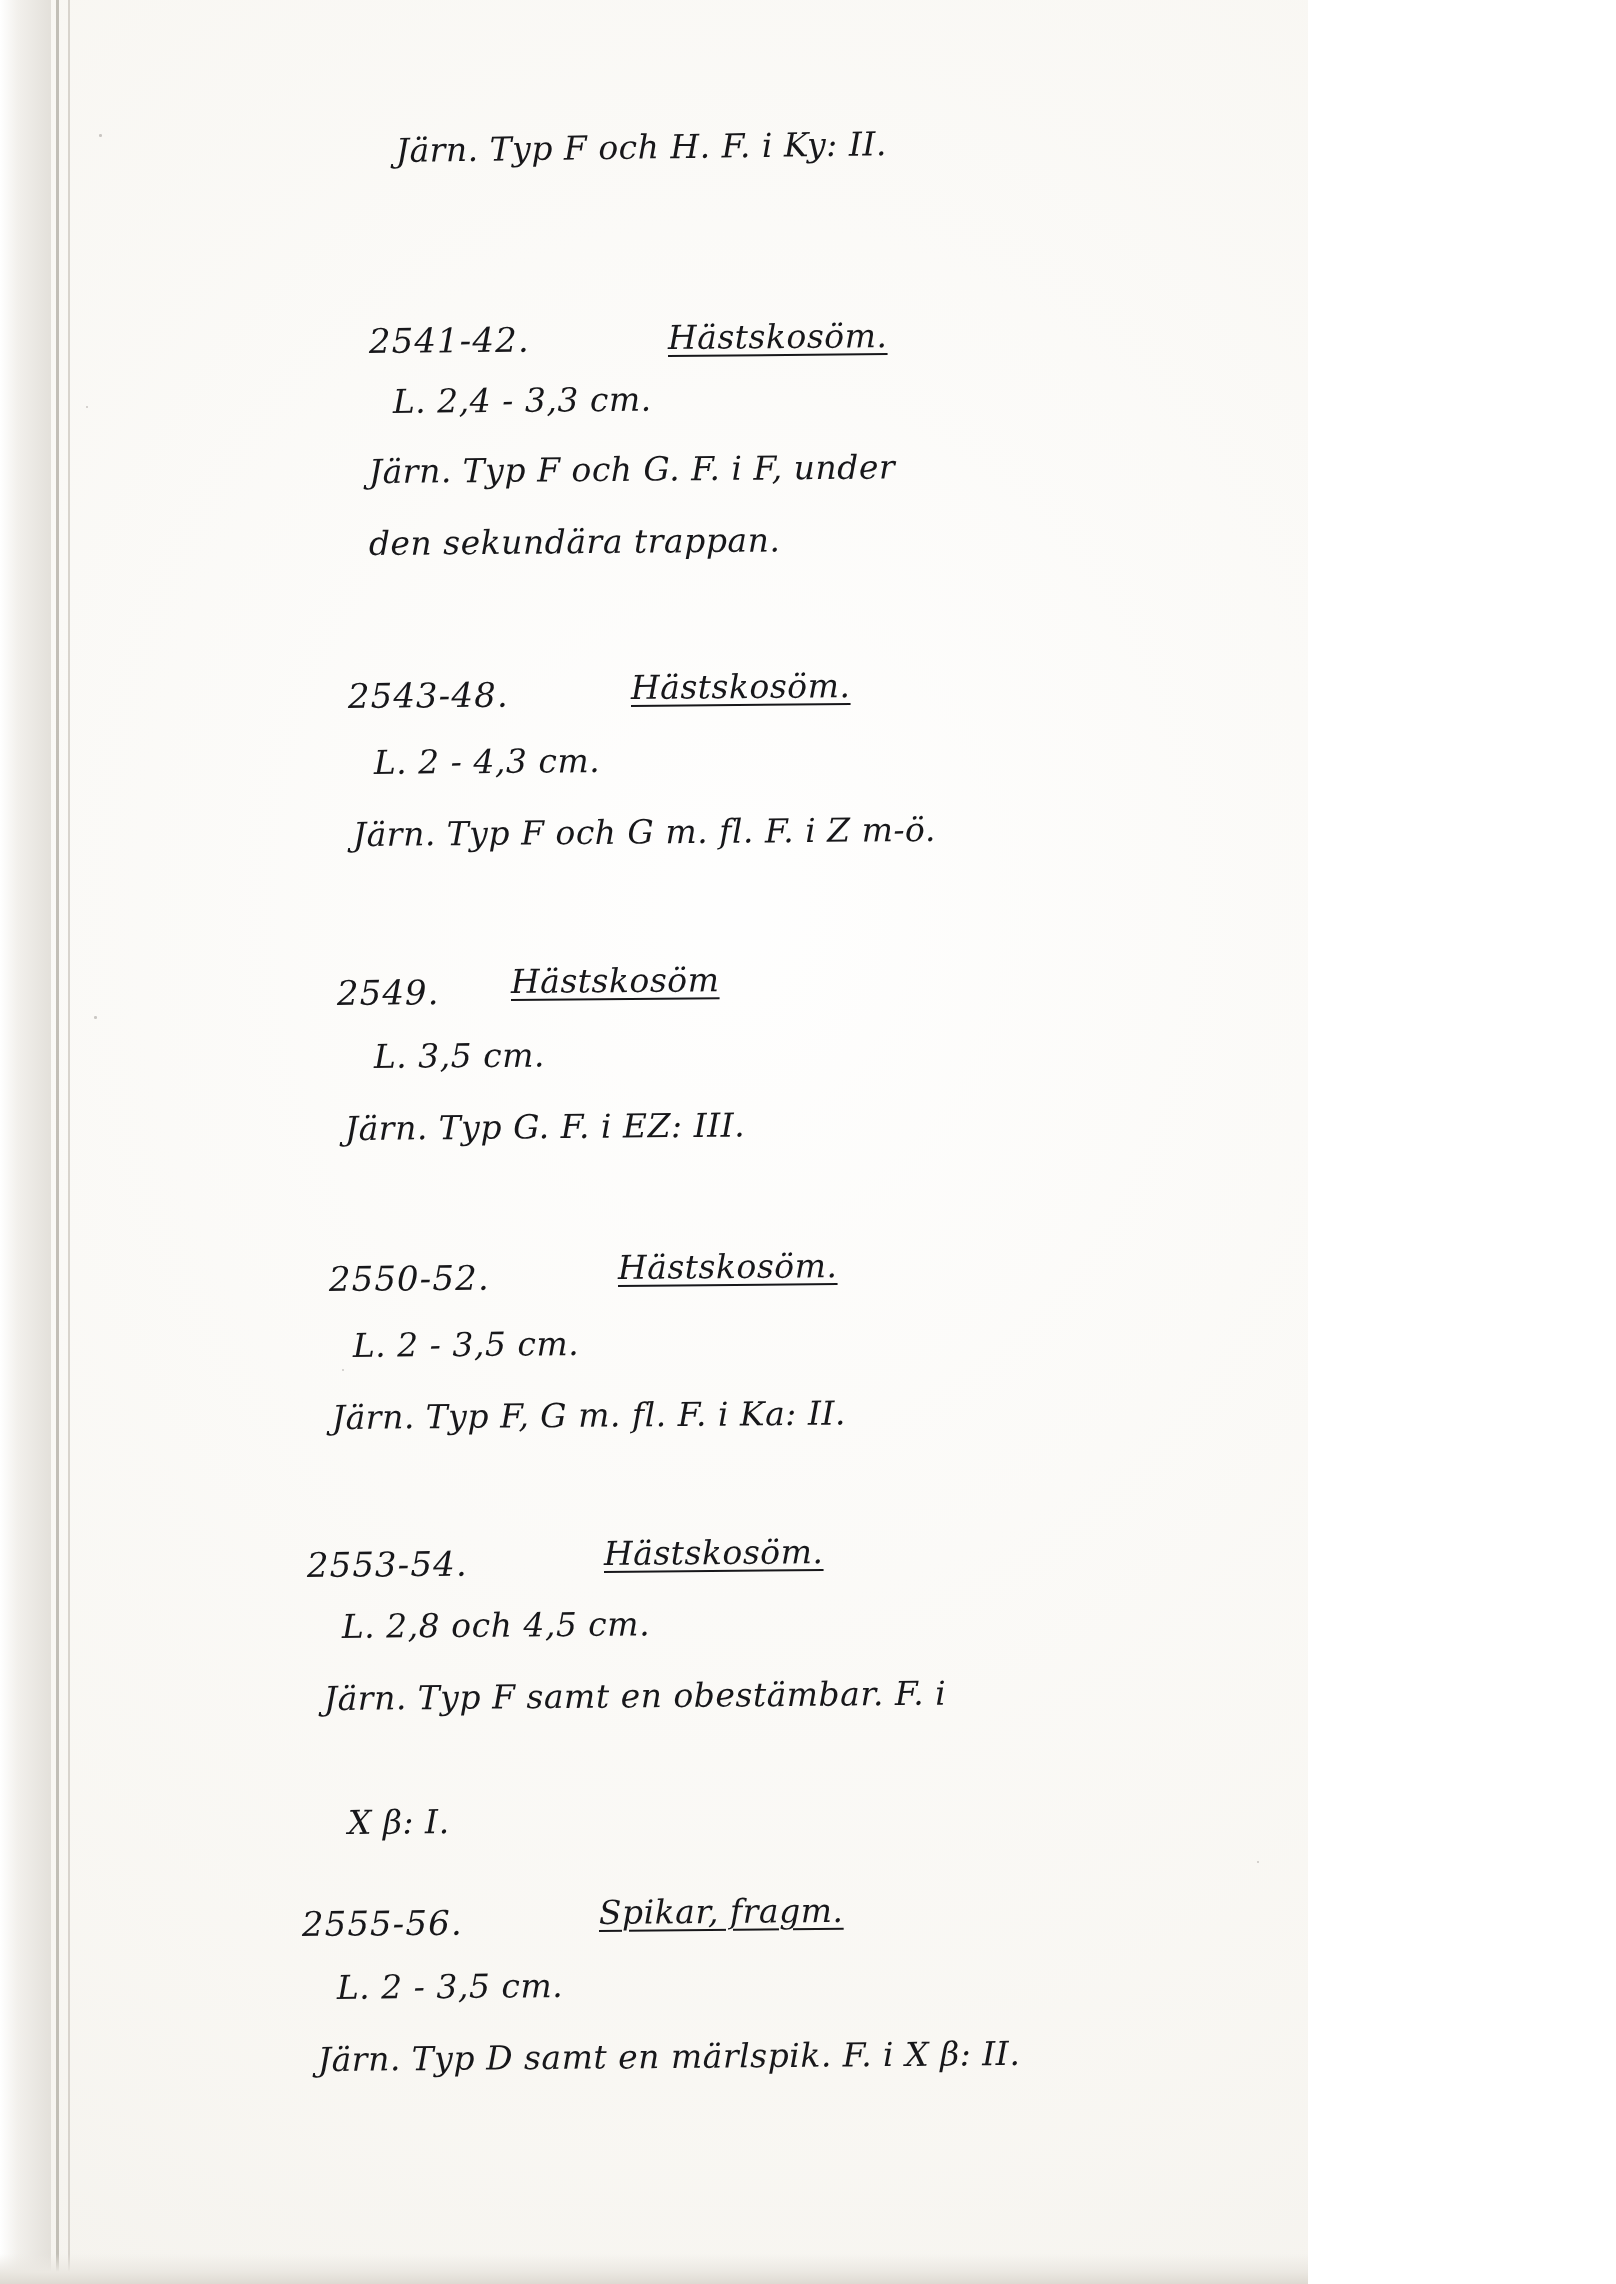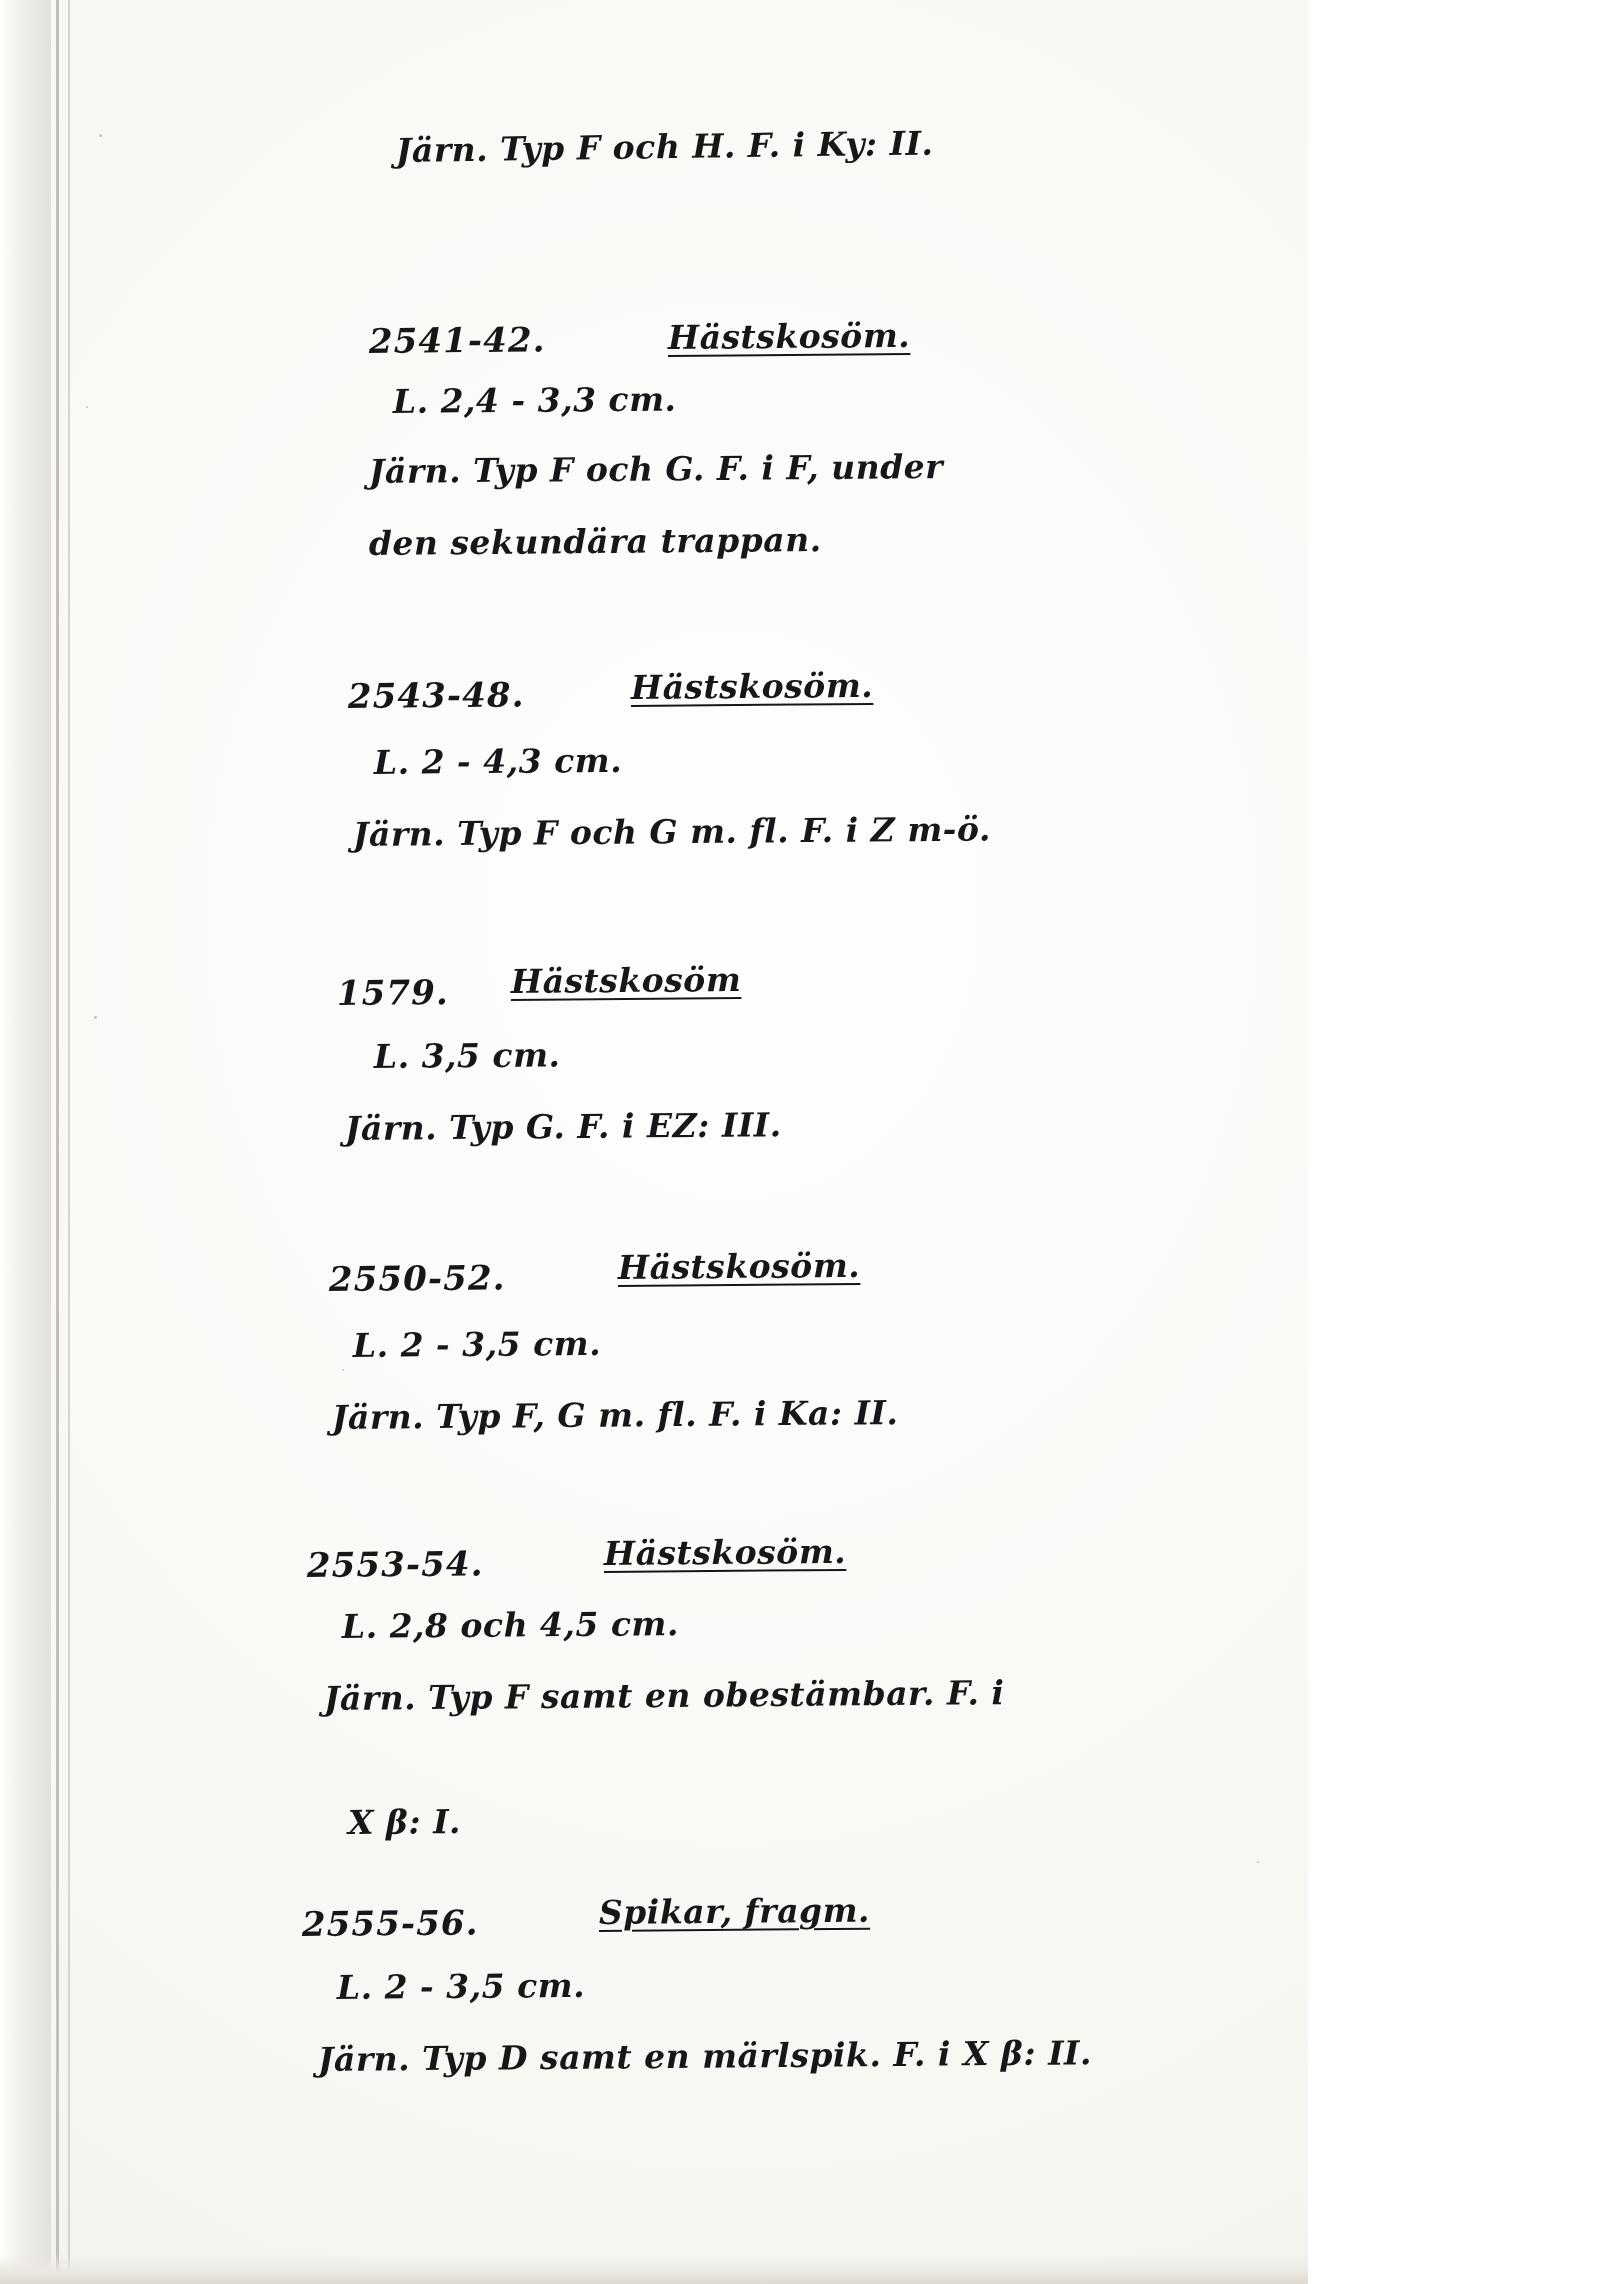--- a/index.html
+++ b/index.html
@@ -10,21 +10,20 @@
   body {
     font-family: "DejaVu Sans", sans-serif;
   }
   
   #page {
     position: relative;
     width: 1308px;
     height: 2284px;
     background: #f4f2ee;
     overflow: hidden;
-    font-weight: bold;
   }
   
   .scan-backdrop {
     position: absolute;
     inset: 0;
     background: #e9e7e2;
   }
   
   .sheet {
     position: absolute;
@@ -168,21 +167,21 @@
   <div class="ink hw u s3" style="left:668px; top:321px;">Hästskosöm.</div>
   <div class="ink hw s3" style="left:393px; top:385px;">L. 2,4 - 3,3 cm.</div>
   <div class="ink hw s3" style="left:369px; top:455px;">Järn. Typ F och G. F. i F, under</div>
   <div class="ink hw s3" style="left:369px; top:527px;">den sekundära trappan.</div>
 
   <div class="ink num s3" style="left:348px; top:676px;">2543-48.</div>
   <div class="ink hw u s3" style="left:631px; top:671px;">Hästskosöm.</div>
   <div class="ink hw s3" style="left:374px; top:746px;">L. 2 - 4,3 cm.</div>
   <div class="ink hw s3" style="left:353px; top:818px;">Järn. Typ F och G m. fl. F. i Z m-ö.</div>
 
-  <div class="ink num s3" style="left:337px; top:973px;">1579.</div>
+  <div class="ink num s3" style="left:337px; top:973px;">2549.</div>
   <div class="ink hw u s3" style="left:511px; top:965px;">Hästskosöm</div>
   <div class="ink hw s3" style="left:374px; top:1040px;">L. 3,5 cm.</div>
   <div class="ink hw s3" style="left:345px; top:1112px;">Järn. Typ G. F. i EZ: III.</div>
 
   <div class="ink num s3" style="left:329px; top:1259px;">2550-52.</div>
   <div class="ink hw u s3" style="left:618px; top:1251px;">Hästskosöm.</div>
   <div class="ink hw s3" style="left:353px; top:1329px;">L. 2 - 3,5 cm.</div>
   <div class="ink hw s3" style="left:332px; top:1401px;">Järn. Typ F, G m. fl. F. i Ka: II.</div>
 
   <div class="ink num s3" style="left:307px; top:1545px;">2553-54.</div>

